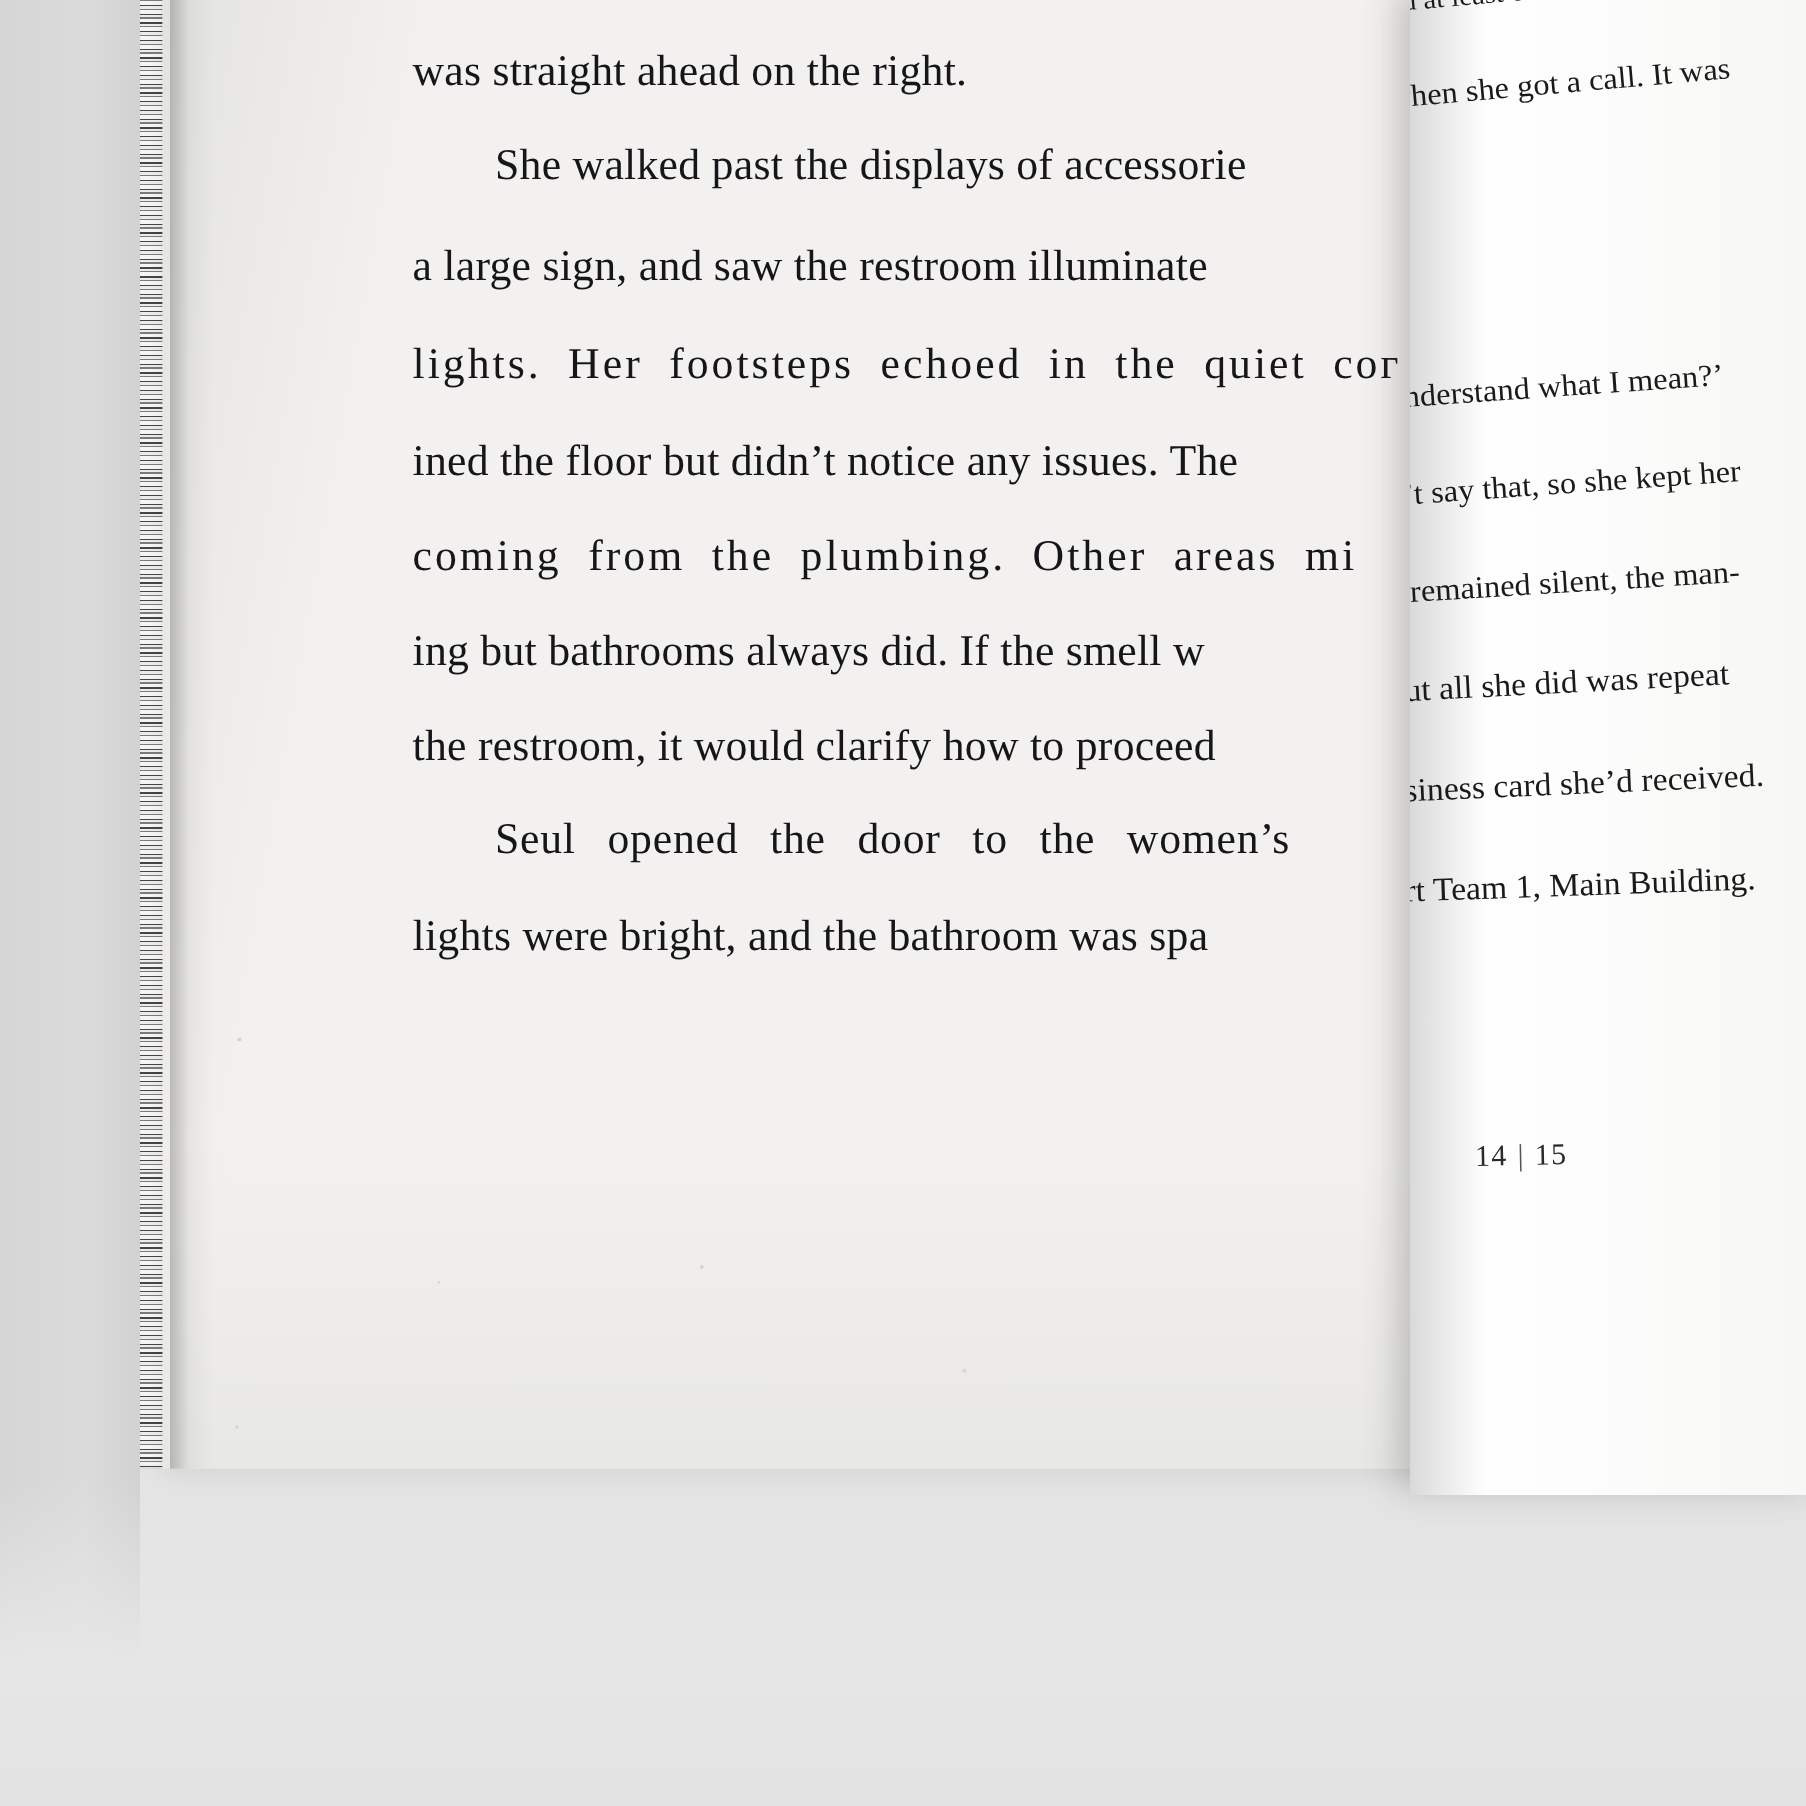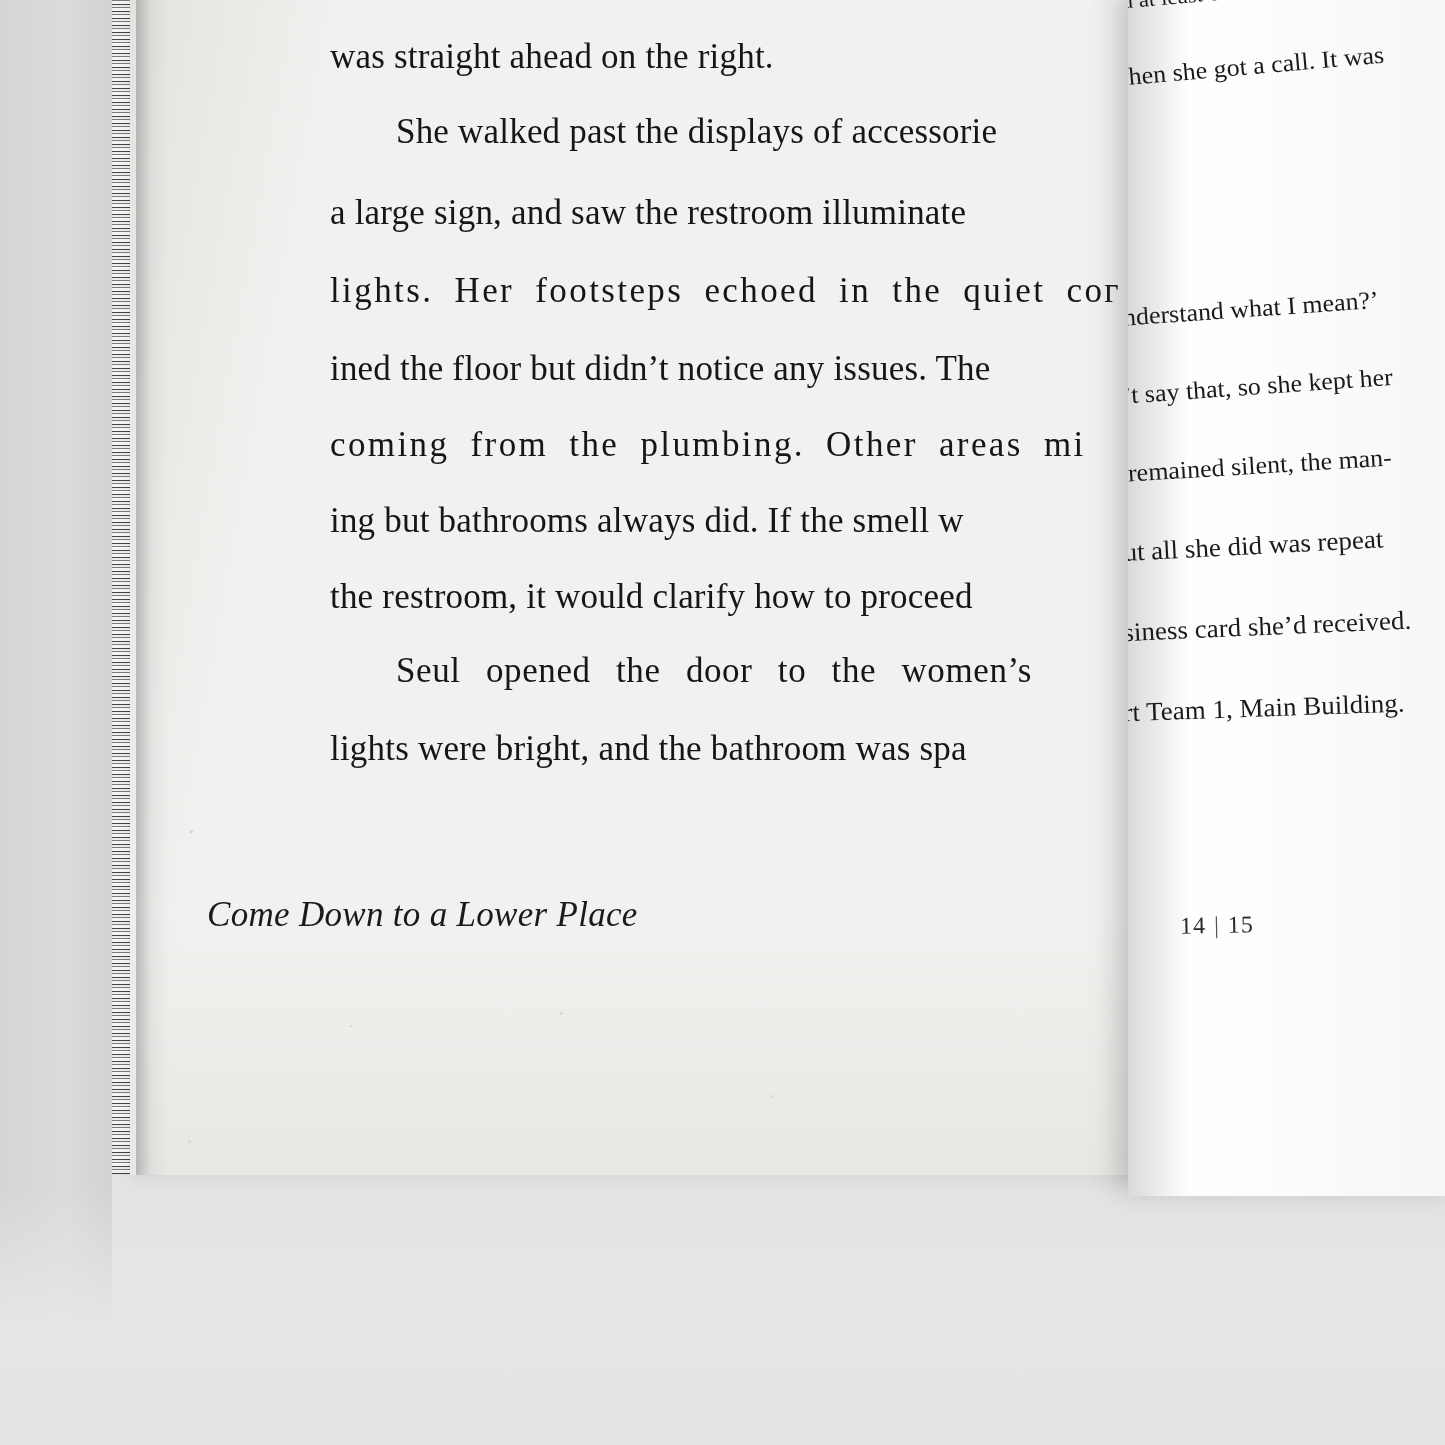--- a/index.html
+++ b/index.html
@@ -186,21 +186,20 @@
 
     <div class="speck" style="left:60px; top:840px; width:3px; height:3px;"></div>
     <div class="speck" style="left:430px; top:1022px; width:3px; height:3px;"></div>
     <div class="speck" style="left:220px; top:1035px; width:2px; height:2px;"></div>
     <div class="speck" style="left:640px; top:1105px; width:3px; height:3px;"></div>
     <div class="speck" style="left:58px; top:1150px; width:3px; height:3px;"></div>
   </div>
 
   <div class="spine-shadow"></div>
 
-  <div class="section-title">Come Down to a Lower Place</div>
 
   <div class="page-right">
     <div class="curl-text" style="top:4px;  transform: rotate(-5deg) scaleY(0.92); font-size:23px;">nd at least one trou</div>
     <div class="curl-text" style="top:78px; transform: rotate(-5deg) scaleY(0.94); font-size:26px;">when she got a call. It was</div>
     <div class="curl-text" style="top:318px; transform: rotate(-4deg) scaleY(0.95); font-size:26px;">understand what I mean?’</div>
     <div class="curl-text" style="top:396px; transform: rotate(-4deg) scaleY(0.95); font-size:26px;">n’t say that, so she kept her</div>
     <div class="curl-text" style="top:474px; transform: rotate(-3.5deg) scaleY(0.96); font-size:26px;">e remained silent, the man-</div>
     <div class="curl-text" style="top:552px; transform: rotate(-3deg) scaleY(0.96); font-size:27px;">but all she did was repeat</div>
     <div class="curl-text" style="top:632px; transform: rotate(-2.5deg) scaleY(0.97); font-size:27px;">usiness card she’d received.</div>
     <div class="curl-text" style="top:712px; transform: rotate(-2deg) scaleY(0.97); font-size:27px;">ort Team 1, Main Building.</div>

